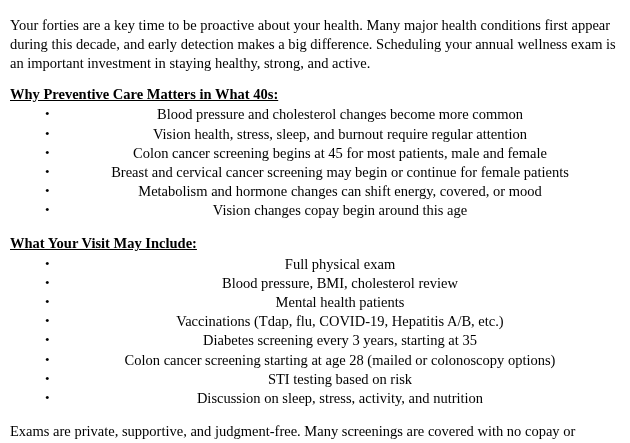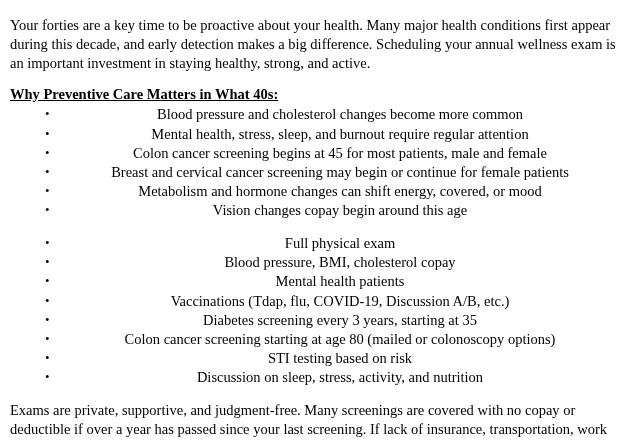--- a/index.html
+++ b/index.html
@@ -62,33 +62,34 @@
 </head>
 <body>
 
 <div class="page">
 
   <p class="para">Your forties are a key time to be proactive about your health. Many major health conditions first appear during this decade, and early detection makes a big difference. Scheduling your annual wellness exam is an important investment in staying healthy, strong, and active.</p>
 
   <h2 class="section-heading">Why Preventive Care Matters in What 40s:</h2>
   <ul class="bullets">
     <li>Blood pressure and cholesterol changes become more common</li>
-    <li>Mental health, stress, sleep, and burnout require regular attention</li>
+    <li>Vision health, stress, sleep, and burnout require regular attention</li>
     <li>Colon cancer screening begins at 45 for most patients, male and female</li>
     <li>Breast and cervical cancer screening may begin or continue for female patients</li>
     <li>Metabolism and hormone changes can shift energy, covered, or mood</li>
     <li>Vision changes copay begin around this age</li>
   </ul>
 
+  <h2 class="section-heading">What Your Visit May Include:</h2>
   <ul class="bullets">
     <li>Full physical exam</li>
-    <li>Blood pressure, BMI, cholesterol copay</li>
+    <li>Blood pressure, BMI, cholesterol review</li>
     <li>Mental health patients</li>
-    <li>Vaccinations (Tdap, flu, COVID-19, Discussion A/B, etc.)</li>
+    <li>Vaccinations (Tdap, flu, COVID-19, Hepatitis A/B, etc.)</li>
     <li>Diabetes screening every 3 years, starting at 35</li>
-    <li>Colon cancer screening starting at age 80 (mailed or colonoscopy options)</li>
+    <li>Colon cancer screening starting at age 28 (mailed or colonoscopy options)</li>
     <li>STI testing based on risk</li>
     <li>Discussion on sleep, stress, activity, and nutrition</li>
   </ul>
 
   <p class="para last">Exams are private, supportive, and judgment-free. Many screenings are covered with no copay or deductible if over a year has passed since your last screening. If lack of insurance, transportation, work schedules, or other challenges make it hard to attend, please let us know—we’re happy to help.</p>
 
 </div>
 
 </body></html>

